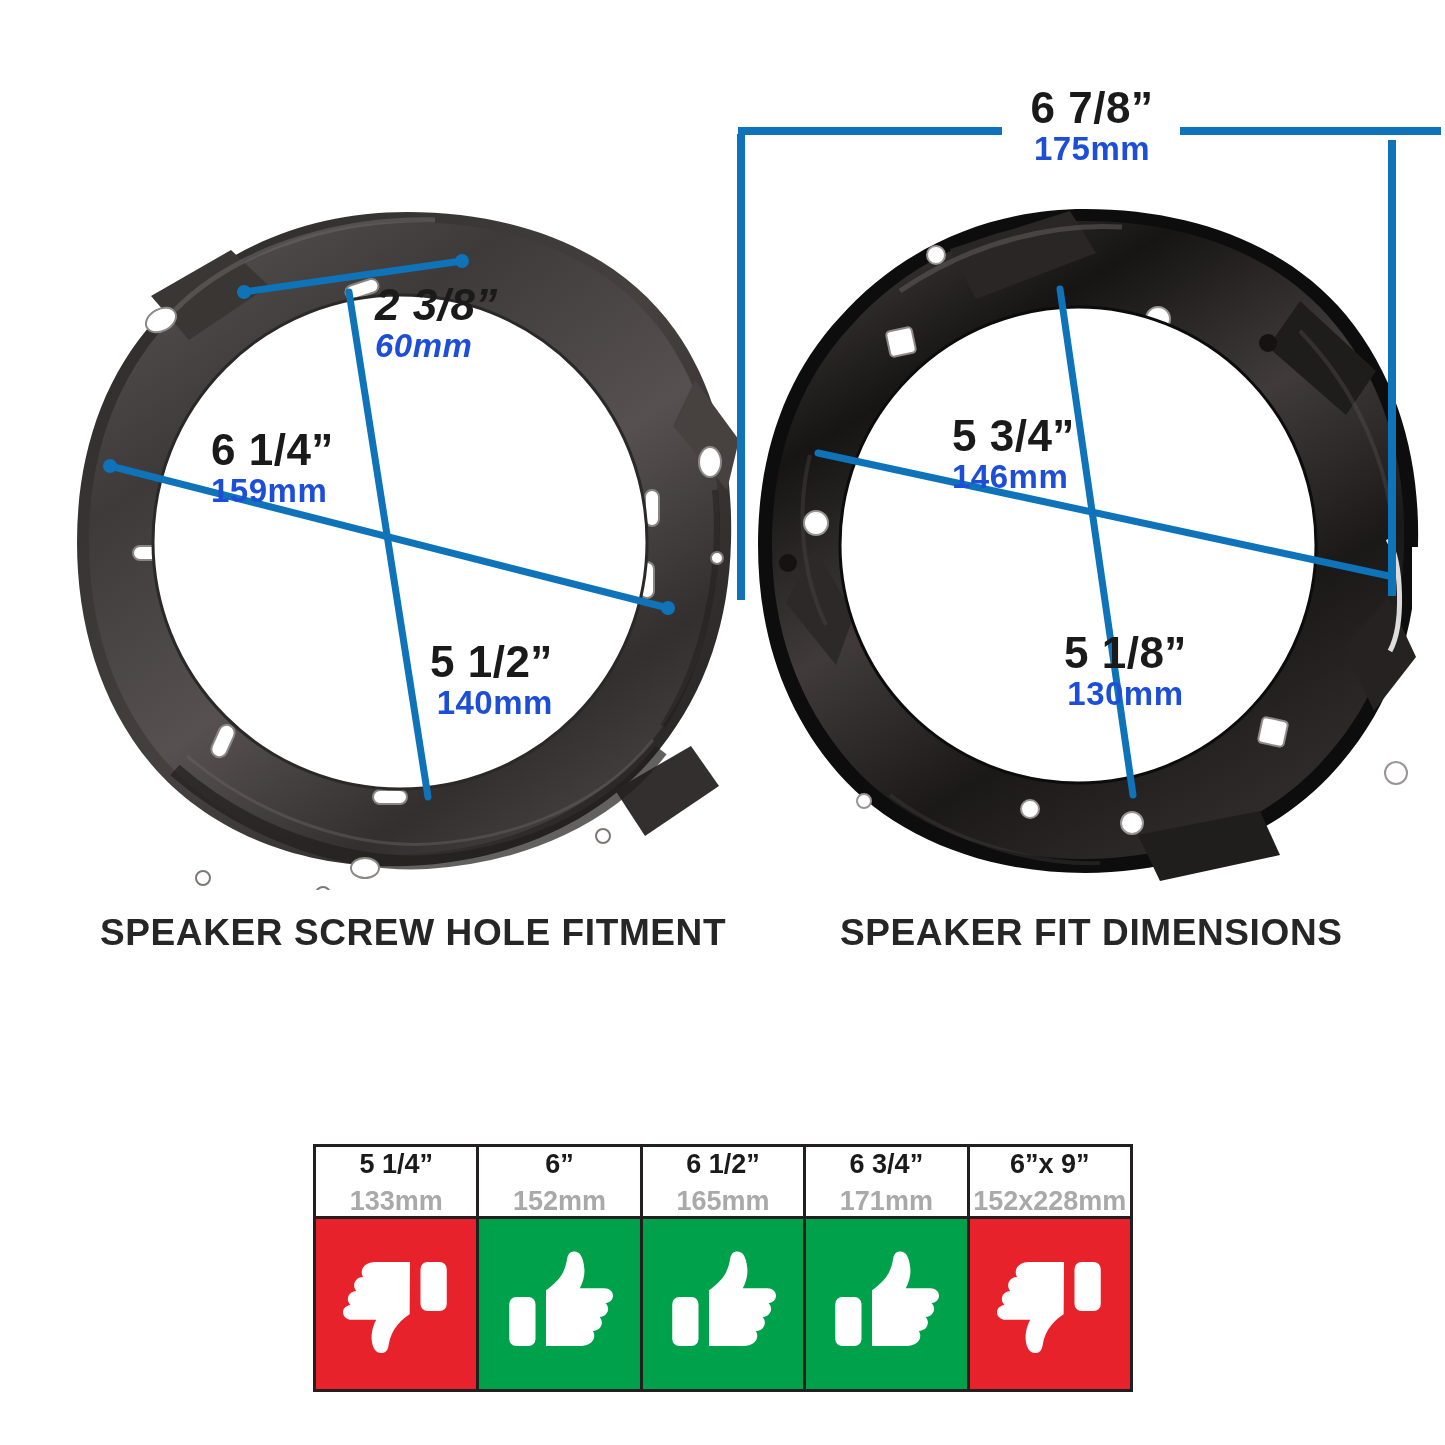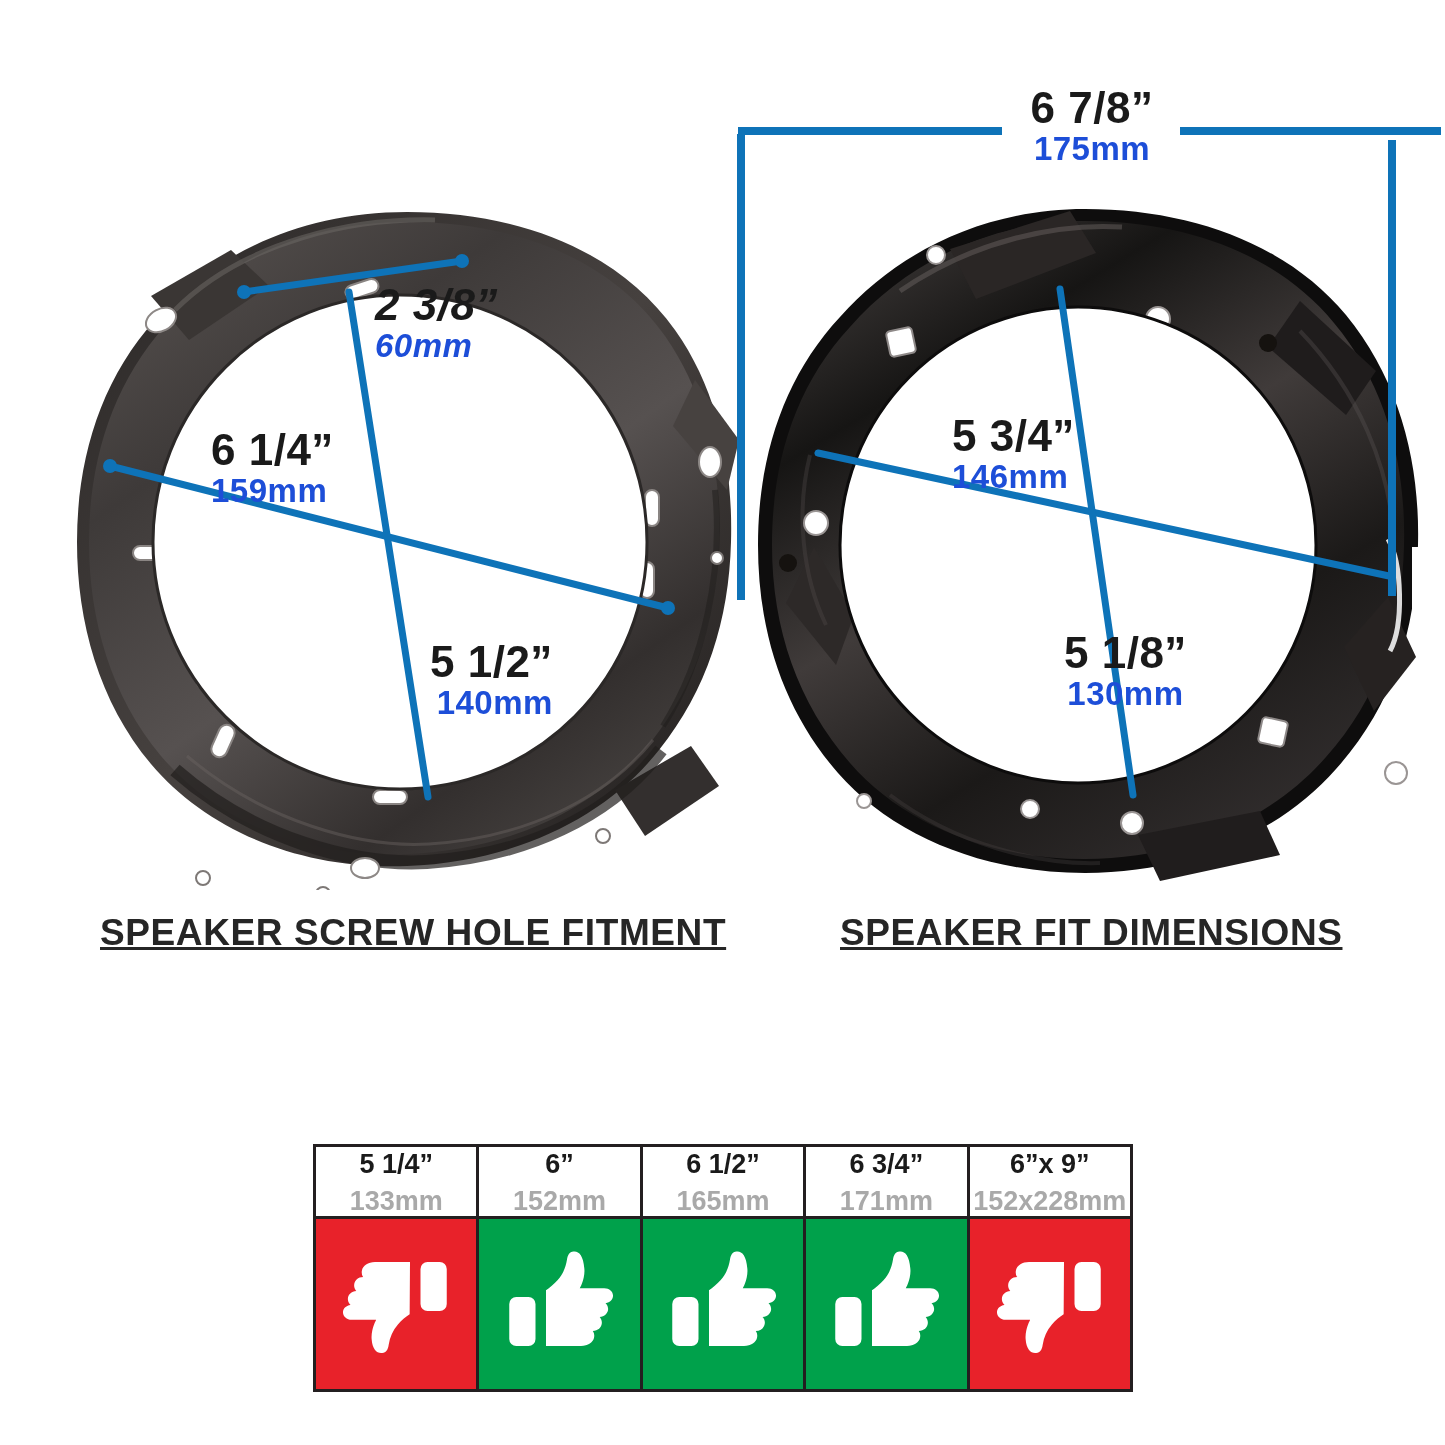--- a/index.html
+++ b/index.html
@@ -19,21 +19,21 @@
     display:block;
   }
   .dim .mm{
     font-size:33px;font-weight:700;color:#1d4ed8;letter-spacing:.5px;
     display:block;margin-top:1px;
   }
 
   
   .caption{
     position:absolute;font-size:37px;font-weight:700;color:#262626;
-    letter-spacing:.6px;white-space:nowrap;text-decoration:underline;
+    letter-spacing:.6px;white-space:nowrap;
   }
 
   
   .tbl-title{
     position:absolute;font-size:37px;font-weight:700;color:#262626;
     letter-spacing:.6px;white-space:nowrap;text-align:center;
     width:100%;left:0;
   }
 
   

